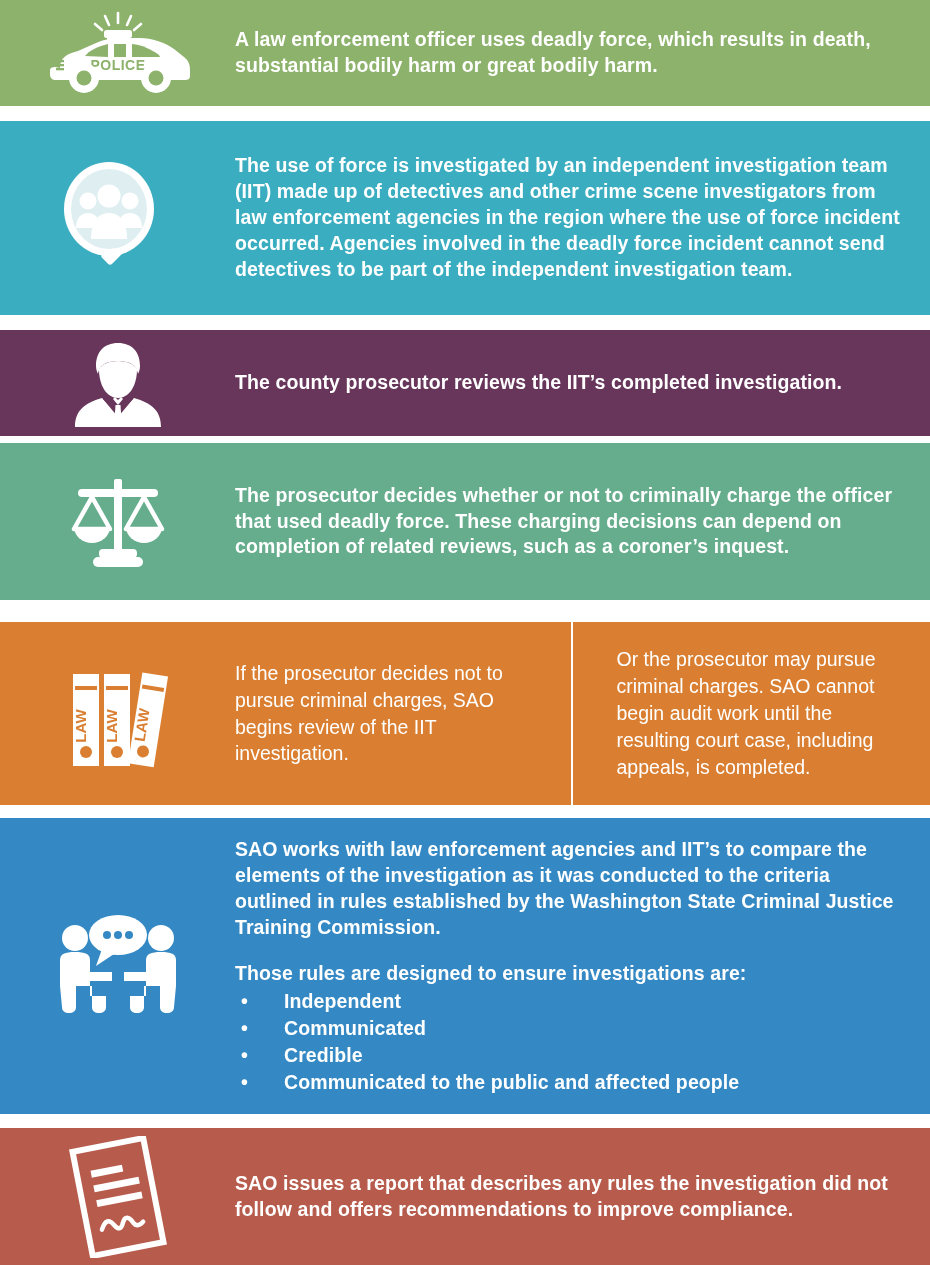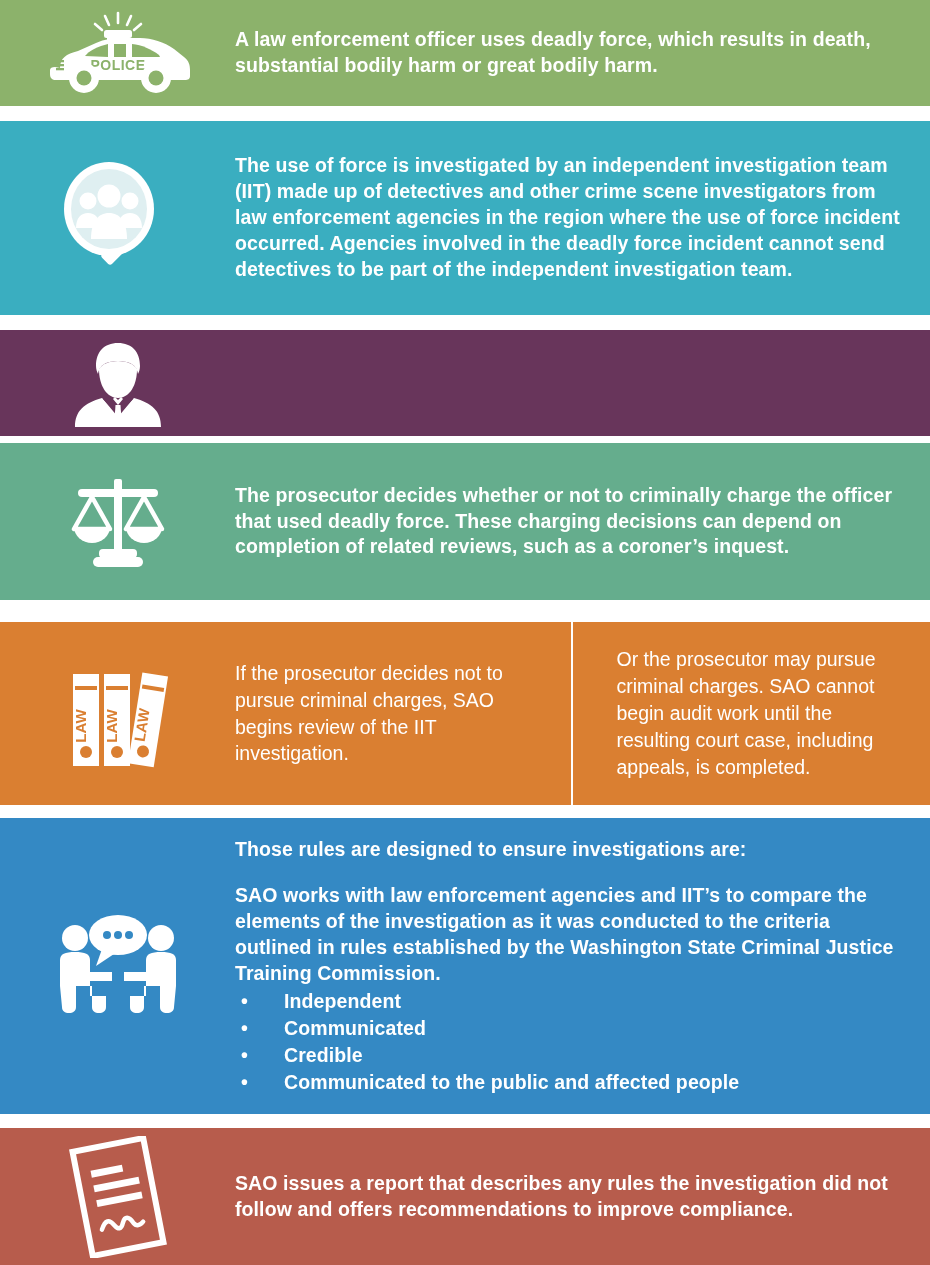--- a/index.html
+++ b/index.html
@@ -196,20 +196,23 @@
 
           <path d="M3 88 C3 72 12 64 30 59 L46 76 L62 59 C80 64 89 72 89 88 Z" fill="#ffffff"></path>
 
           <path d="M31 60 L46 78 L61 60 L55 58 L46 70 L37 58 Z" fill="#68355b"></path>
 
           <path d="M41 60 L46 66 L51 60 L49 58 L46 61 L43 58 Z" fill="#ffffff"></path>
           <path d="M43.5 66 L48.5 66 L50 88 L42 88 Z" fill="#ffffff"></path>
         </svg>
       </span>
     </div>
+    <div class="text-cell">
+      <p>The county prosecutor reviews the IIT’s completed investigation.</p>
+    </div>
   </section>
 
   <section class="band" id="band-4" style="top: 443px; height: 157px; background: rgb(101, 173, 141);">
     <div class="icon-cell">
       <span>
         <svg width="106" height="94" viewBox="0 0 106 94" fill="#ffffff" aria-hidden="true">
 
           <rect x="49" y="4" width="8" height="78" rx="2"></rect>
 
           <rect x="13" y="14" width="80" height="8" rx="4"></rect>
@@ -289,22 +292,22 @@
 
           <circle cx="107" cy="24" r="13"></circle>
           <path d="M92 46 C92 40 97 38 107 38 C117 38 122 40 122 46 L122 72 L92 72 Z"></path>
           <path d="M92 58 L70 58 L70 67 L92 67 Z"></path>
           <path d="M92 72 L92 82 L76 82 L76 93 C76 97 79 99 83 99 C87 99 90 97 90 93 L90 72 Z"></path>
           <path d="M122 72 L106 72 L106 93 C106 97 109 99 113 99 C117 99 120 97 120 93 Z"></path>
         </svg>
       </span>
     </div>
     <div class="text-cell">
+      <p>SAO works with law enforcement agencies and IIT’s to compare the elements of the investigation as it was conducted to the criteria outlined in rules established by the Washington State Criminal Justice Training Commission.</p>
       <p>Those rules are designed to ensure investigations are:</p>
-      <p>SAO works with law enforcement agencies and IIT’s to compare the elements of the investigation as it was conducted to the criteria outlined in rules established by the Washington State Criminal Justice Training Commission.</p>
       <ul class="bullets">
         <li>
           <span class="bullet-dot">•</span>
           <span>Independent</span>
         </li>
         <li>
           <span class="bullet-dot">•</span>
           <span>Communicated</span>
         </li>
         <li>

